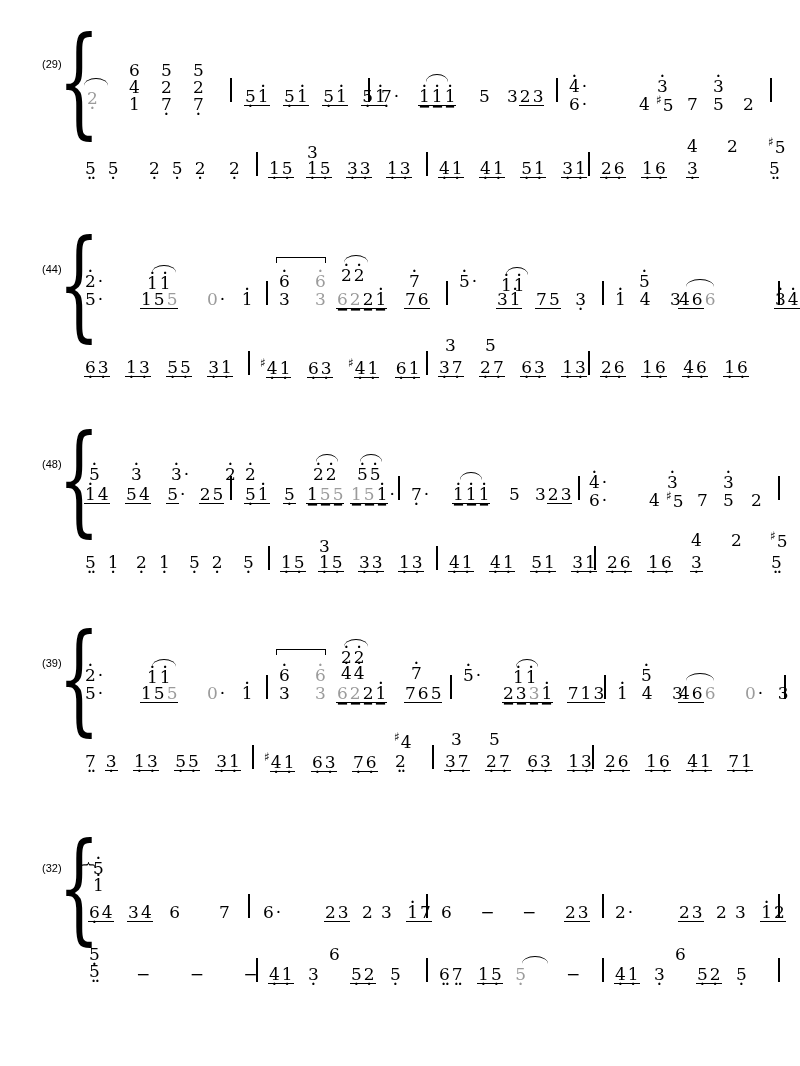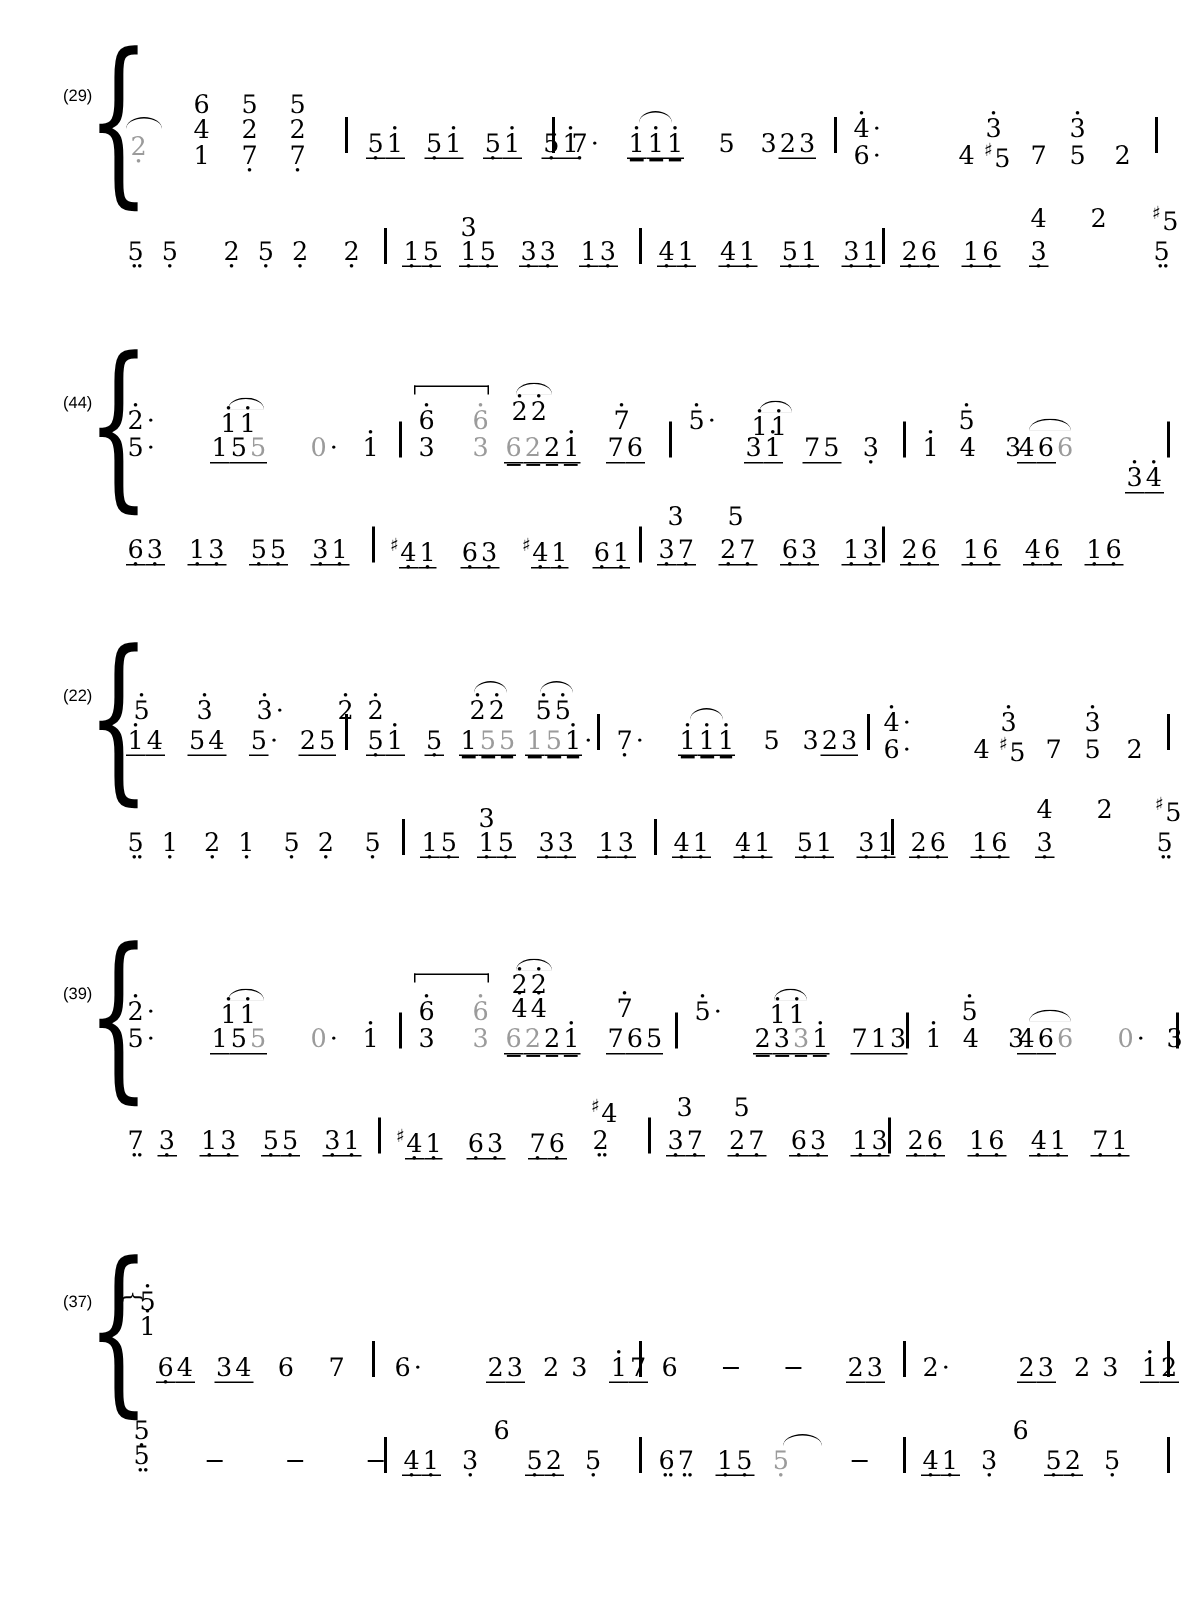--- a/index.html
+++ b/index.html
@@ -329,21 +329,21 @@
 
       <div class="g" style="left:560px; top:4px;"><span class="num ou">5</span></div>
       <div class="g" style="left:536px; top:22px;">
         <span class="num ou">1</span><span class="num" style="margin-left:12px;">4</span>
         <span class="num" style="margin-left:12px;">3</span>
       </div>
       <div class="slur" style="left:608px; top:12px; width:28px;"></div>
       <div class="g" style="left:600px; top:22px;">
         <span class="num u1">4</span><span class="num u1">6</span><span class="num grey">6</span>
       </div>
-      <div class="g" style="left:672px; top:22px;margin-top:20px;">
+      <div class="g" style="left:696px; top:22px;">
         <span class="num u1 ou">3</span><span class="num u1 ou">4</span>
       </div>
       <div class="barline" style="left:700px; top:14px;"></div>
     </div>
 
     <div class="staff" style="top:102px;">
       <div class="g" style="left:6px; top:10px;">
         <span class="num od u1">6</span><span class="num od u1">3</span>
         <span class="num od u1" style="margin-left:10px;">1</span><span class="num od u1">3</span>
         <span class="num od u1" style="margin-left:10px;">5</span><span class="num od u1">5</span>
@@ -372,21 +372,21 @@
       <div class="g" style="left:522px; top:10px;">
         <span class="num od u1">2</span><span class="num od u1">6</span>
         <span class="num od u1" style="margin-left:10px;">1</span><span class="num od u1">6</span>
         <span class="num od u1" style="margin-left:10px;">4</span><span class="num od u1">6</span>
         <span class="num od u1" style="margin-left:10px;">1</span><span class="num od u1">6</span>
       </div>
     </div>
   </div>
 
   <div class="system" style="top:440px;">
-    <div class="bar-number" style="top:18px;">(22)</div>
+    <div class="bar-number" style="top:18px;">(48)</div>
     <div class="brace" style="top:-4px;">{</div>
 
     <div class="staff" style="top:22px;">
       <div class="g" style="left:10px; top:2px;"><span class="num ou">5</span></div>
       <div class="g" style="left:52px; top:2px;"><span class="num ou">3</span></div>
       <div class="g" style="left:92px; top:2px;"><span class="num ou">3</span><span class="dot-after">·</span></div>
       <div class="g" style="left:146px; top:2px;"><span class="num ou">2</span></div>
       <div class="g" style="left:6px; top:22px;">
         <span class="num ou u1">1</span><span class="num u1">4</span>
         <span class="num u1" style="margin-left:10px;">5</span><span class="num u1">4</span>
@@ -596,30 +596,30 @@
       <div class="g" style="left:526px; top:10px;">
         <span class="num od u1">2</span><span class="num od u1">6</span>
         <span class="num od u1" style="margin-left:10px;">1</span><span class="num od u1">6</span>
         <span class="num od u1" style="margin-left:10px;">4</span><span class="num od u1">1</span>
         <span class="num od u1" style="margin-left:10px;">7</span><span class="num od u1">1</span>
       </div>
     </div>
   </div>
 
   <div class="system" style="top:840px;">
-    <div class="bar-number" style="top:22px;">(37)</div>
+    <div class="bar-number" style="top:22px;">(32)</div>
     <div class="brace" style="top:4px;">{</div>
 
     <div class="staff" style="top:22px;">
       <div class="arp" style="left:6px; top:-2px; height:34px;">{</div>
       <div class="stack" style="left:14px; top:-2px;">
         <div class="num ou">5</div>
           <div class="num ou">1</div>
       </div>
-      <div class="g" style="left:26px; top:40px;text-align:center;">
+      <div class="g" style="left:10px; top:40px;text-align:center;">
         <span class="num od u1">6</span><span class="num u1">4</span>
         <span class="num u1" style="margin-left:8px;">3</span><span class="num u1">4</span>
         <span class="num" style="margin-left:10px;">6</span>
       </div>
       <div class="g" style="left:140px; top:40px;"><span class="num">7</span></div>
       <div class="barline" style="left:170px; top:32px;"></div>
 
       <div class="g" style="left:184px; top:40px;">
         <span class="num">6</span><span class="dot-after">·</span>
       </div>

